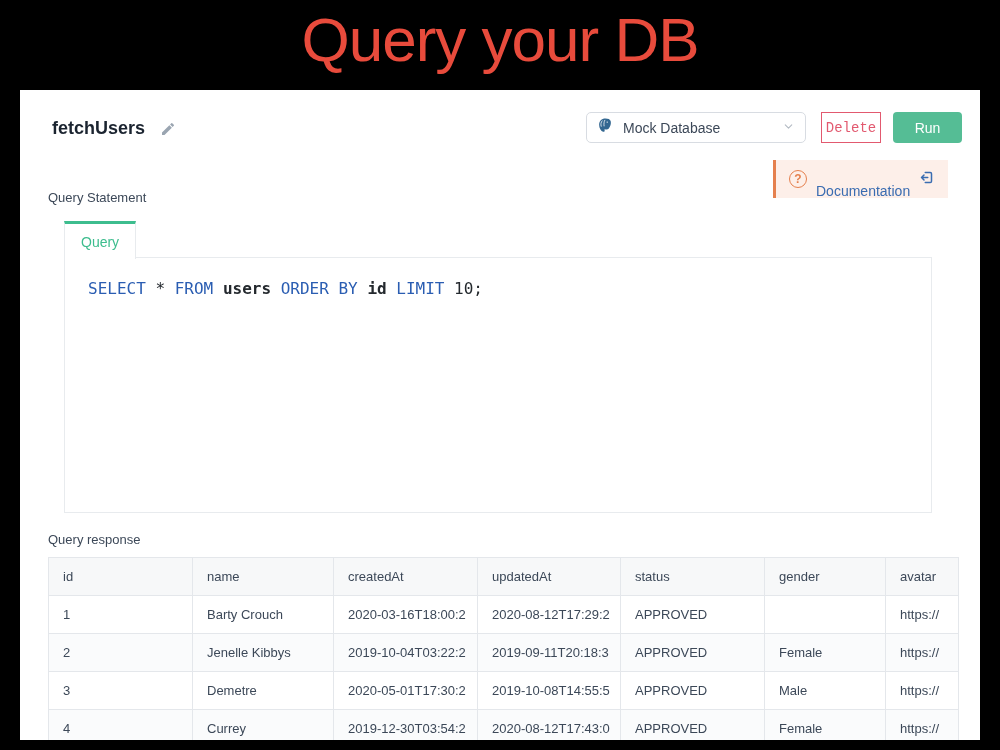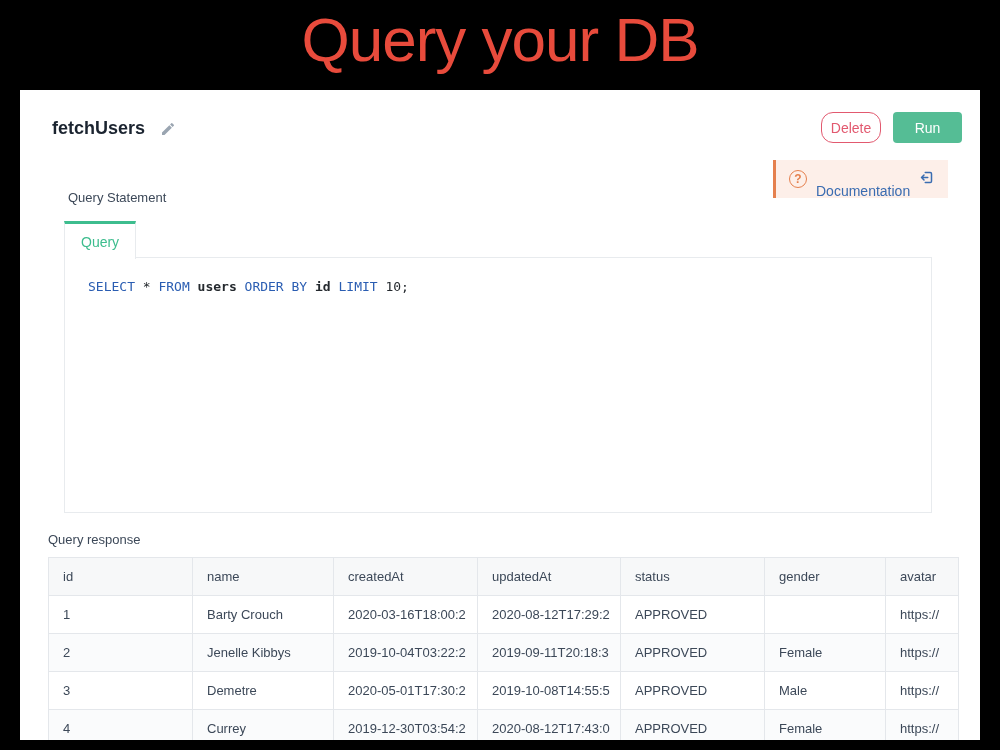--- a/index.html
+++ b/index.html
@@ -29,22 +29,22 @@
   .pencil { position:absolute; left:140px; top:31px; width:16px; height:16px; }
   .resource-select {
     position:absolute; left:566px; top:22px; width:220px; height:31px;
     border:1px solid #d8dce2; border-radius:5px; background:#fff;
     display:flex; align-items:center; gap:9px; padding:0 10px;
     cursor:pointer;
   }
   .resource-label { font-size:14px; color:#3c4858; flex:1; }
   .btn-delete {
     position:absolute; left:801px; top:22px; width:60px; height:31px;
-    background:#fff; border:1px solid #e2596f; border-radius:12px;
-    color:#e2596f; font-size:14px; font-family:Liberation Sans, sans-serif; cursor:pointer;
+    background:#fff; border:1px solid #e2596f; border-radius:0;
+    color:#e2596f; font-size:14px; font-family:Liberation Mono, monospace; cursor:pointer;
   }
   .btn-run {
     position:absolute; left:873px; top:22px; width:69px; height:31px;
     background:#55bd95; border:none; border-radius:4px;
     color:#fff; font-size:14px; font-family:inherit; cursor:pointer;
   }
   
   .doc-banner {
     position:absolute; left:753px; top:70px; width:175px; height:38px;
     background:#fdefe9; border-left:3px solid #e5804e;
@@ -52,41 +52,41 @@
     cursor:pointer;
   }
   .help-circle {
     width:18px; height:18px; border:1.5px solid #e5804e; border-radius:50%;
     color:#e5804e; font-size:12px; font-weight:700;
     display:flex; align-items:center; justify-content:center;
   }
   .doc-label { color:#3a6cb1; font-size:14px;margin-top:24px; }
   
   .section-label { position:absolute; font-size:13px; color:#3c4858; }
-  .lbl-statement { left:28px; top:100px;margin-left:20px; }
+  .lbl-statement { left:28px; top:100px; }
   .editor-wrap { position:absolute; left:44px; top:131px; width:868px; }
   .tabs { display:flex; align-items:stretch; height:37px; border-bottom:1px solid #e8ebee; }
   .tab-active {
     height:38px; margin-bottom:-1px; background:#fff;
     border:1px solid #e8ebee; border-bottom:none; border-top:3px solid #3dbd8e;
     color:#3dbd8e; font-size:14px;
     display:flex; align-items:center; padding:0 16px; cursor:pointer;
   }
   .tab-inactive {
     color:#99a3ae; font-size:14px;
     display:flex; align-items:center; padding:0 24px; cursor:pointer;
   }
   .editor-box {
     border:1px solid #e8ebee; border-top:none; height:255px; background:#fff;
     cursor:text;
   }
   .sql {
     padding:21px 23px;
     font-family:"DejaVu Sans Mono", monospace;
-    font-size:13px; white-space:pre; color:#24292e;
+    font-size:16px; white-space:pre; color:#24292e;
   }
   .tok-kw { color:#2a5db2; }
   .tok-ident { color:#24292e; font-weight:700; }
   .tok-plain { color:#24292e; }
   
   .lbl-response { left:28px; top:442px; }
   .result-table {
     position:absolute; left:28px; top:467px; width:911px;
     border-collapse:collapse; table-layout:fixed;
   }
@@ -107,20 +107,35 @@
 
 <div class="panel">
 
   <div class="query-name">fetchUsers</div>
   <span class="pencil">
     <svg viewBox="0 0 24 24" width="16" height="16">
         <path d="M3 17.25V21h3.75L17.8 9.94l-3.75-3.75L3 17.25zM20.7 7.04a1 1 0 0 0 0-1.41l-2.34-2.34a1 1 0 0 0-1.41 0l-1.83 1.83 3.75 3.75 1.83-1.83z" fill="#9aa5b1"></path>
       </svg>
   </span>
 
+  <div class="resource-select">
+    <span>
+      <svg viewBox="0 0 24 24" width="17" height="17">
+        <path d="M12 2C6.2 2 3 5.8 3 10.8c0 5 2.6 8.9 5.6 10 1.6.6 2.2-.4 2.2-1.6v-2.4c1.9 1.2 4.4 1 5.9-.6 2.1-2.3 3.6-7 2.6-10.4C18.4 3 15.8 2 12 2z" fill="#336791"></path>
+        <path d="M7.2 5.5c-1.6 1.8-2.2 4.6-1.3 7.6M11 4.6c-1.2 2-1.5 5-1 8" stroke="#fff" stroke-width="1.1" fill="none" stroke-linecap="round"></path>
+        <circle cx="14.4" cy="7.2" r="1" fill="#fff"></circle>
+      </svg>
+    </span>
+    <span class="resource-label">Mock Database</span>
+    <span>
+      <svg viewBox="0 0 24 24" width="13" height="13">
+          <path d="M6 9l6 6 6-6" stroke="#b3bac3" stroke-width="2" fill="none" stroke-linecap="round" stroke-linejoin="round"></path>
+        </svg>
+    </span>
+  </div>
 
   <button class="btn-delete">Delete</button>
   <button class="btn-run">Run</button>
 
   <div class="doc-banner">
     <span class="help-circle">?</span>
     <span class="doc-label">Documentation</span>
     <span>
       <svg viewBox="0 0 24 24" width="15" height="15">
           <path d="M10 4h8a2 2 0 0 1 2 2v12a2 2 0 0 1-2 2h-8" stroke="#3a6cb1" stroke-width="2.4" fill="none" stroke-linecap="round"></path>

